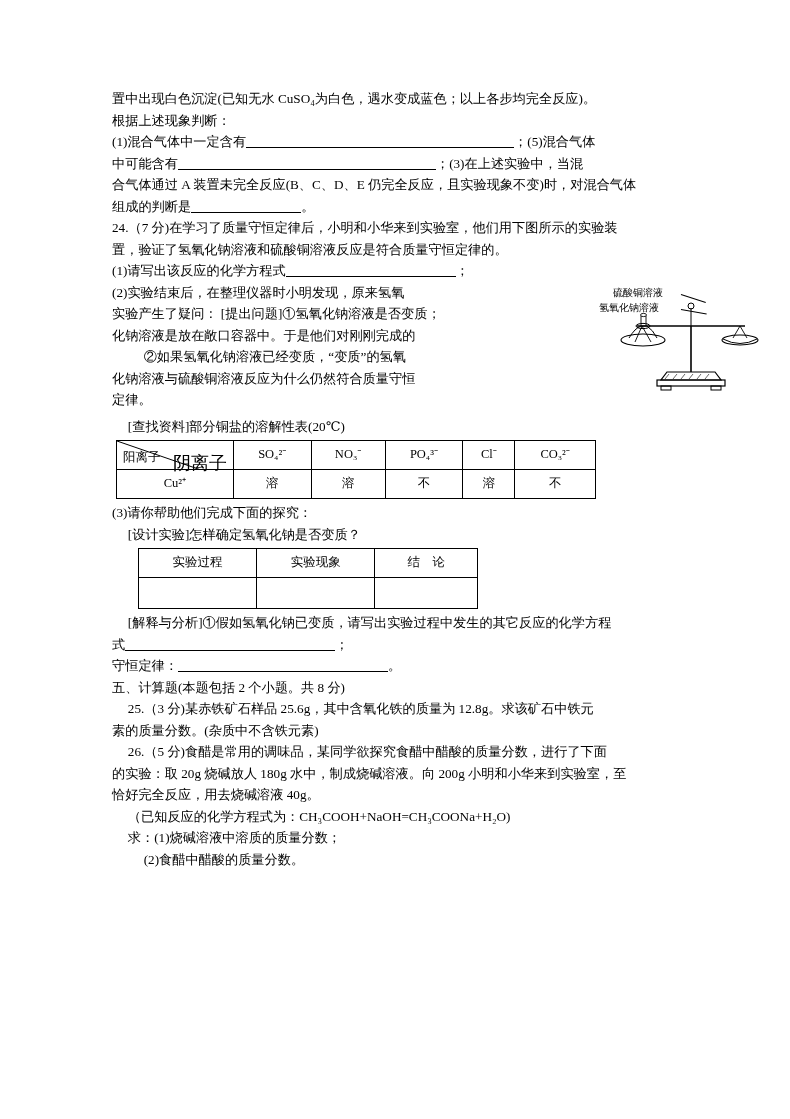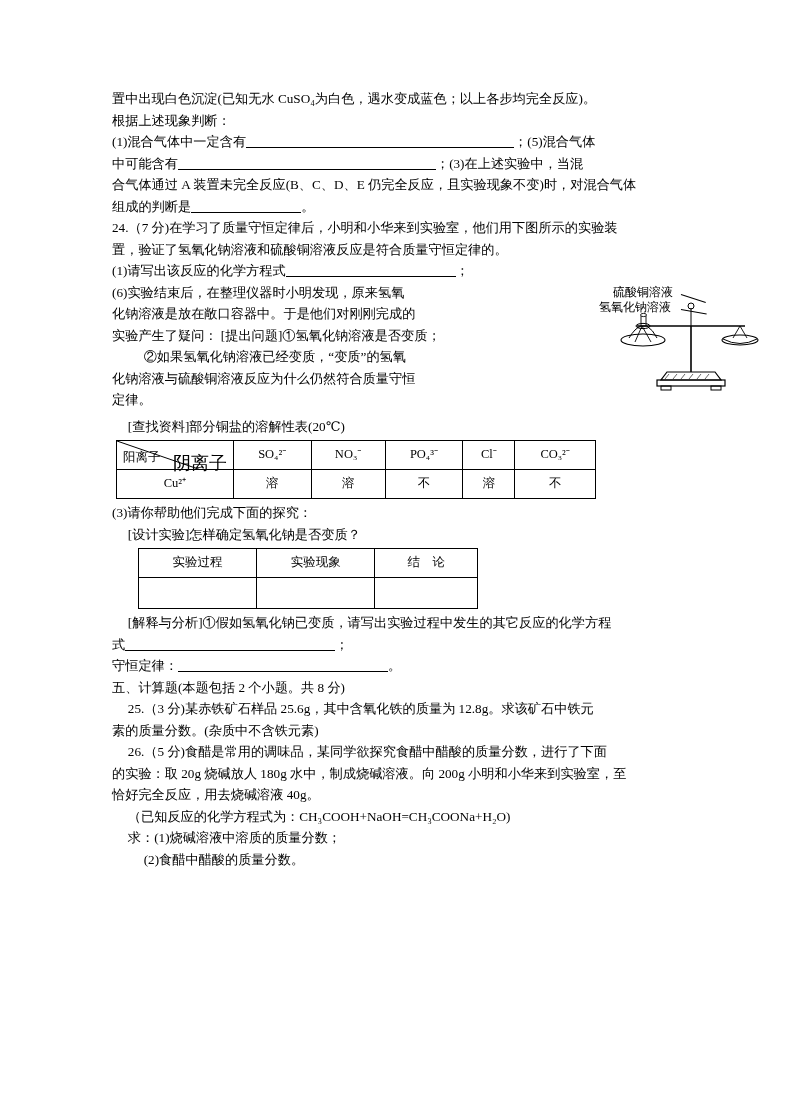--- a/index.html
+++ b/index.html
@@ -53,22 +53,22 @@
   
   .figure {
     position: absolute;
     left: 595px;
     top: 286px;
     width: 180px;
     height: 110px;
   }
   .fig-label {
     position: absolute;
-    font-family: Liberation Mono, monospace;
-    font-size: 12px;
+    font-family: Liberation Serif, serif;
+    font-size: 10px;
     line-height: 14px;
     white-space: nowrap;
   }
   .lbl1 { left: 18px; top: 0px; }
   .lbl2 { left: 4px; top: 15px; }
   .arrow1 {
     position: absolute;
     left: 86px; top: 8px;
     width: 26px; height: 1px;
     background: #000;
@@ -148,23 +148,23 @@
     <p class="indent1">置中出现白色沉淀(已知无水 CuSO₄为白色，遇水变成蓝色；以上各步均完全反应)。</p>
     <p class="indent1">根据上述现象判断：</p>
     <p class="indent1"><span>(1)混合气体中一定含有</span><span class="ul u-long"></span><span>；(5)混合气体</span></p>
     <p class="indent1"><span>中可能含有</span><span class="ul u-mid2"></span><span>；(3)在上述实验中，当混</span></p>
     <p class="indent1">合气体通过 A 装置未完全反应(B、C、D、E 仍完全反应，且实验现象不变)时，对混合气体</p>
     <p class="indent1"><span>组成的判断是</span><span class="ul u-short"></span><span>。</span></p>
 
     <p class="indent1">24.（7 分)在学习了质量守恒定律后，小明和小华来到实验室，他们用下图所示的实验装</p>
     <p class="indent1">置，验证了氢氧化钠溶液和硫酸铜溶液反应是符合质量守恒定律的。</p>
     <p class="indent1"><span>(1)请写出该反应的化学方程式</span><span class="ul u-eq"></span><span>；</span></p>
-    <p class="indent1">(6)实验结束后，在整理仪器时小明发现，原来氢氧</p>
+    <p class="indent1">(2)实验结束后，在整理仪器时小明发现，原来氢氧</p>
+    <p class="indent1">实验产生了疑问：  [提出问题]①氢氧化钠溶液是否变质；</p>
     <p class="indent1">化钠溶液是放在敞口容器中。于是他们对刚刚完成的</p>
-    <p class="indent1">实验产生了疑问：  [提出问题]①氢氧化钠溶液是否变质；</p>
     <p class="indent3" style="">②如果氢氧化钠溶液已经变质，“变质”的氢氧</p>
     <p class="indent1">化钠溶液与硫酸铜溶液反应为什么仍然符合质量守恒</p>
     <p class="indent1">定律。</p>
     <p class="indent2" style="margin-top:5px">[查找资料]部分铜盐的溶解性表(20℃)</p>
 
     <table class="tbl sol-table">
       <tbody>
           <tr>
         <td class="corner-cell">
           <span class="diag">

